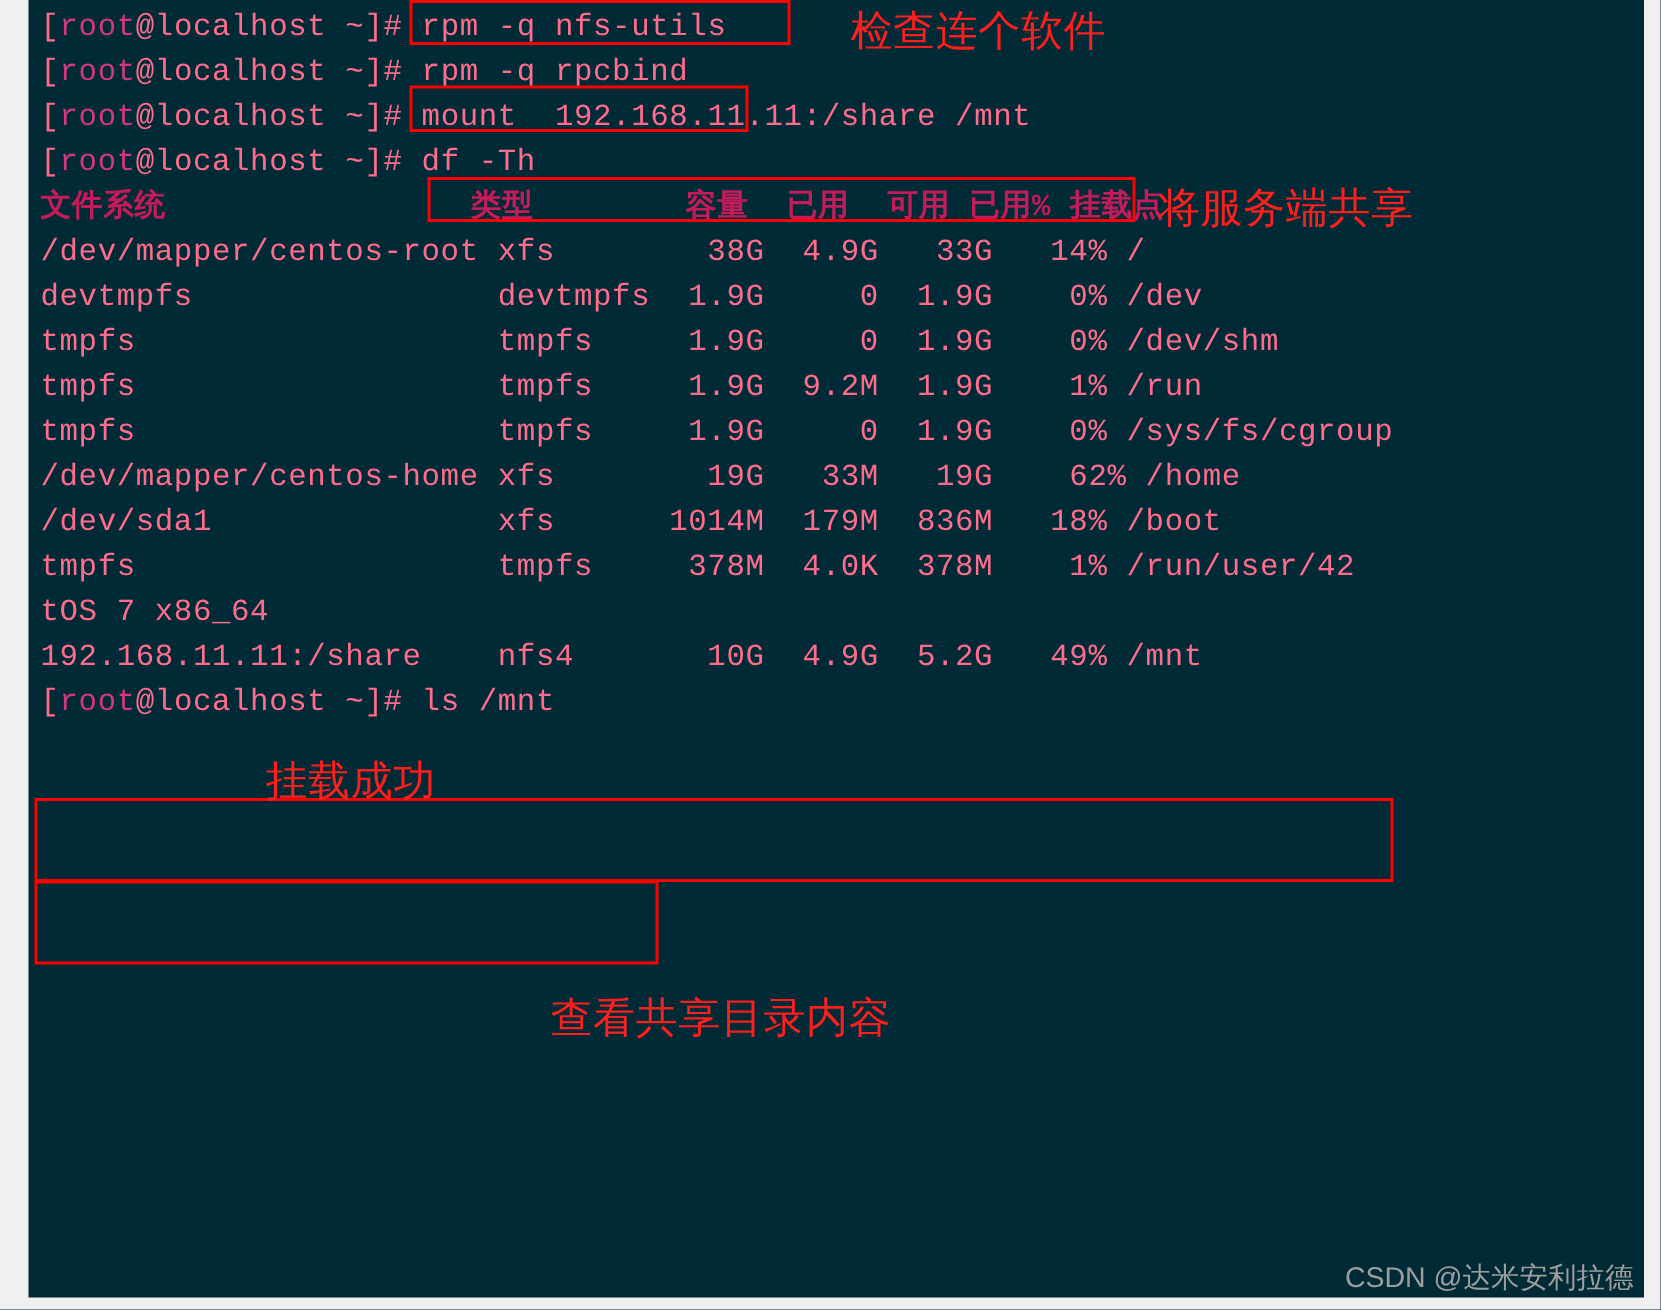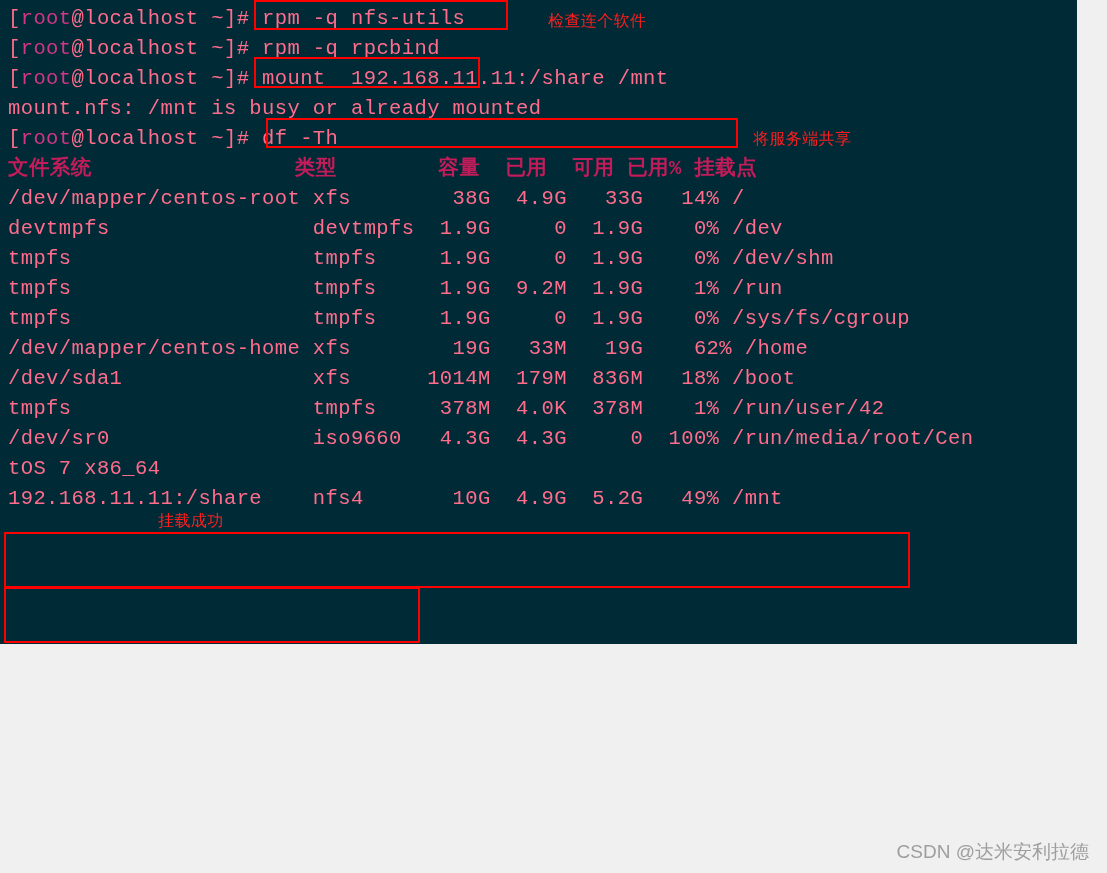--- a/index.html
+++ b/index.html
@@ -7,28 +7,29 @@
     padding: 0;
     background: #f0f0f0;
     font-family: "Courier New", monospace;
     width: 1107px;
     height: 873px;
     position: relative;
   }
   .terminal {
     background: #002b36;
     width: 1077px;
-    height: 644px;
+    height: 865px;
     position: relative;
     padding: 4px 0 0 8px;
     box-sizing: border-box;
     font-size: 20.5px;
     line-height: 30px;
     letter-spacing: 0.4px;
     overflow: hidden;
+    margin-left: 19px;
   }
   .line { white-space: pre; color: #ff6c8c; }
   .prompt-brack { color: #ff6c8c; }
   .root { color: #d33682; }
   .at { color: #ff6c8c; }
   .host { color: #ff6c8c; }
   .cmd { color: #ff6c8c; }
   .output { color: #ff6c8c; }
   .header { color: #c41b5a; font-weight: bold; }
   .cursor {
@@ -41,21 +42,21 @@
   }
   .annot {
     position: absolute;
     border: 2px solid #ff0000;
     pointer-events: none;
   }
   .annot-text {
     position: absolute;
     color: #ff1e1e;
     font-family: "Microsoft YaHei", sans-serif;
-    font-size: 16px;
+    font-size: 28px;
     pointer-events: none;
   }
   .watermark {
     position: absolute;
     right: 18px;
     bottom: 8px;
     color: #9e9e9e;
     font-family: Arial, sans-serif;
     font-size: 19px;
   }
@@ -63,44 +64,44 @@
 </head>
 <body>
 
 <div class="terminal">
 
   <div class="line"><span class="prompt-brack">[</span><span class="root">root</span><span class="at">@</span><span class="host">localhost</span><span> ~</span><span class="prompt-brack">]# </span><span class="cmd">rpm -q nfs-utils</span></div>
 
   <div class="line"><span class="prompt-brack">[</span><span class="root">root</span><span class="at">@</span><span class="host">localhost</span><span> ~</span><span class="prompt-brack">]# </span><span class="cmd">rpm -q rpcbind</span></div>
 
   <div class="line"><span class="prompt-brack">[</span><span class="root">root</span><span class="at">@</span><span class="host">localhost</span><span> ~</span><span class="prompt-brack">]# </span><span class="cmd">mount  192.168.11.11:/share /mnt</span></div>
-  <div class="line output">mount.nfs: /mnt is busy or already mounted</div>
 
   <div class="line"><span class="prompt-brack">[</span><span class="root">root</span><span class="at">@</span><span class="host">localhost</span><span> ~</span><span class="prompt-brack">]# </span><span class="cmd">df -Th</span></div>
 
   <div class="line header">文件系统                类型        容量  已用  可用 已用% 挂载点</div>
   <div class="line output">/dev/mapper/centos-root xfs        38G  4.9G   33G   14% /</div>
   <div class="line output">devtmpfs                devtmpfs  1.9G     0  1.9G    0% /dev</div>
   <div class="line output">tmpfs                   tmpfs     1.9G     0  1.9G    0% /dev/shm</div>
   <div class="line output">tmpfs                   tmpfs     1.9G  9.2M  1.9G    1% /run</div>
   <div class="line output">tmpfs                   tmpfs     1.9G     0  1.9G    0% /sys/fs/cgroup</div>
   <div class="line output">/dev/mapper/centos-home xfs        19G   33M   19G    62% /home</div>
   <div class="line output">/dev/sda1               xfs      1014M  179M  836M   18% /boot</div>
   <div class="line output">tmpfs                   tmpfs     378M  4.0K  378M    1% /run/user/42</div>
-  <div class="line output">/dev/sr0                iso9660   4.3G  4.3G     0  100% /run/media/root/Cen</div>
   <div class="line output">tOS 7 x86_64</div>
   <div class="line output">192.168.11.11:/share    nfs4       10G  4.9G  5.2G   49% /mnt</div>
 
+  <div class="line"><span class="prompt-brack">[</span><span class="root">root</span><span class="at">@</span><span class="host">localhost</span><span> ~</span><span class="prompt-brack">]# </span><span class="cmd">ls /mnt</span></div>
 
 
   <div class="annot" style="left:254px; top:0px; width:250px; height:26px;"></div>
   <div class="annot" style="left:254px; top:57px; width:222px; height:27px;"></div>
   <div class="annot" style="left:266px; top:118px; width:468px; height:26px;"></div>
   <div class="annot" style="left:4px; top:532px; width:902px; height:52px;"></div>
   <div class="annot" style="left:4px; top:587px; width:412px; height:52px;"></div>
 
   <div class="annot-text" style="left:548px; top:6px;">检查连个软件</div>
   <div class="annot-text" style="left:753px; top:124px;">将服务端共享</div>
   <div class="annot-text" style="left:158px; top:506px;">挂载成功</div>
+  <div class="annot-text" style="left:348px; top:664px;">查看共享目录内容</div>
 
 </div>
 
 <div class="watermark">CSDN @达米安利拉德</div>
 
 </body></html>

